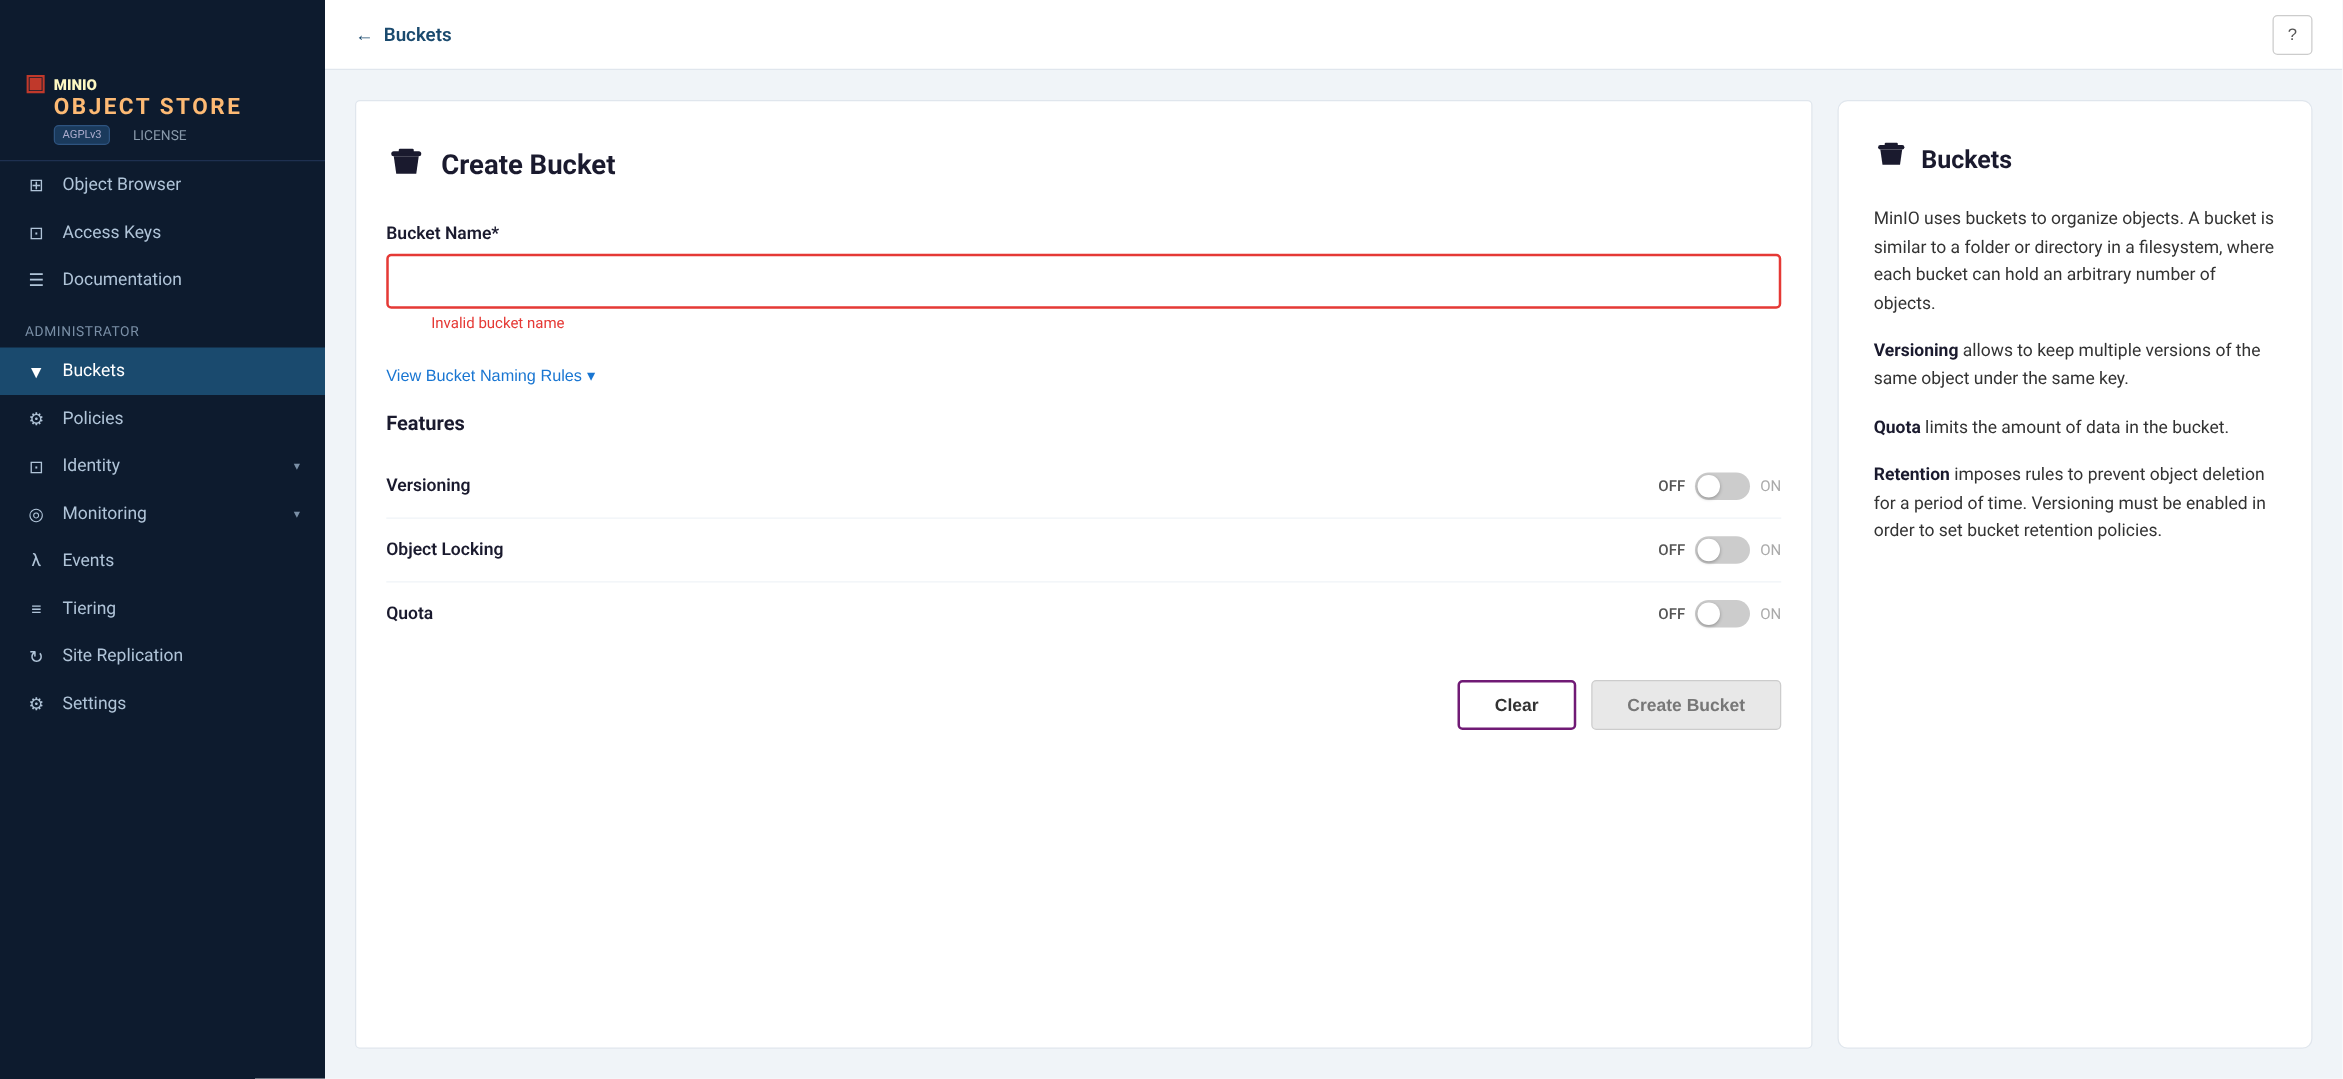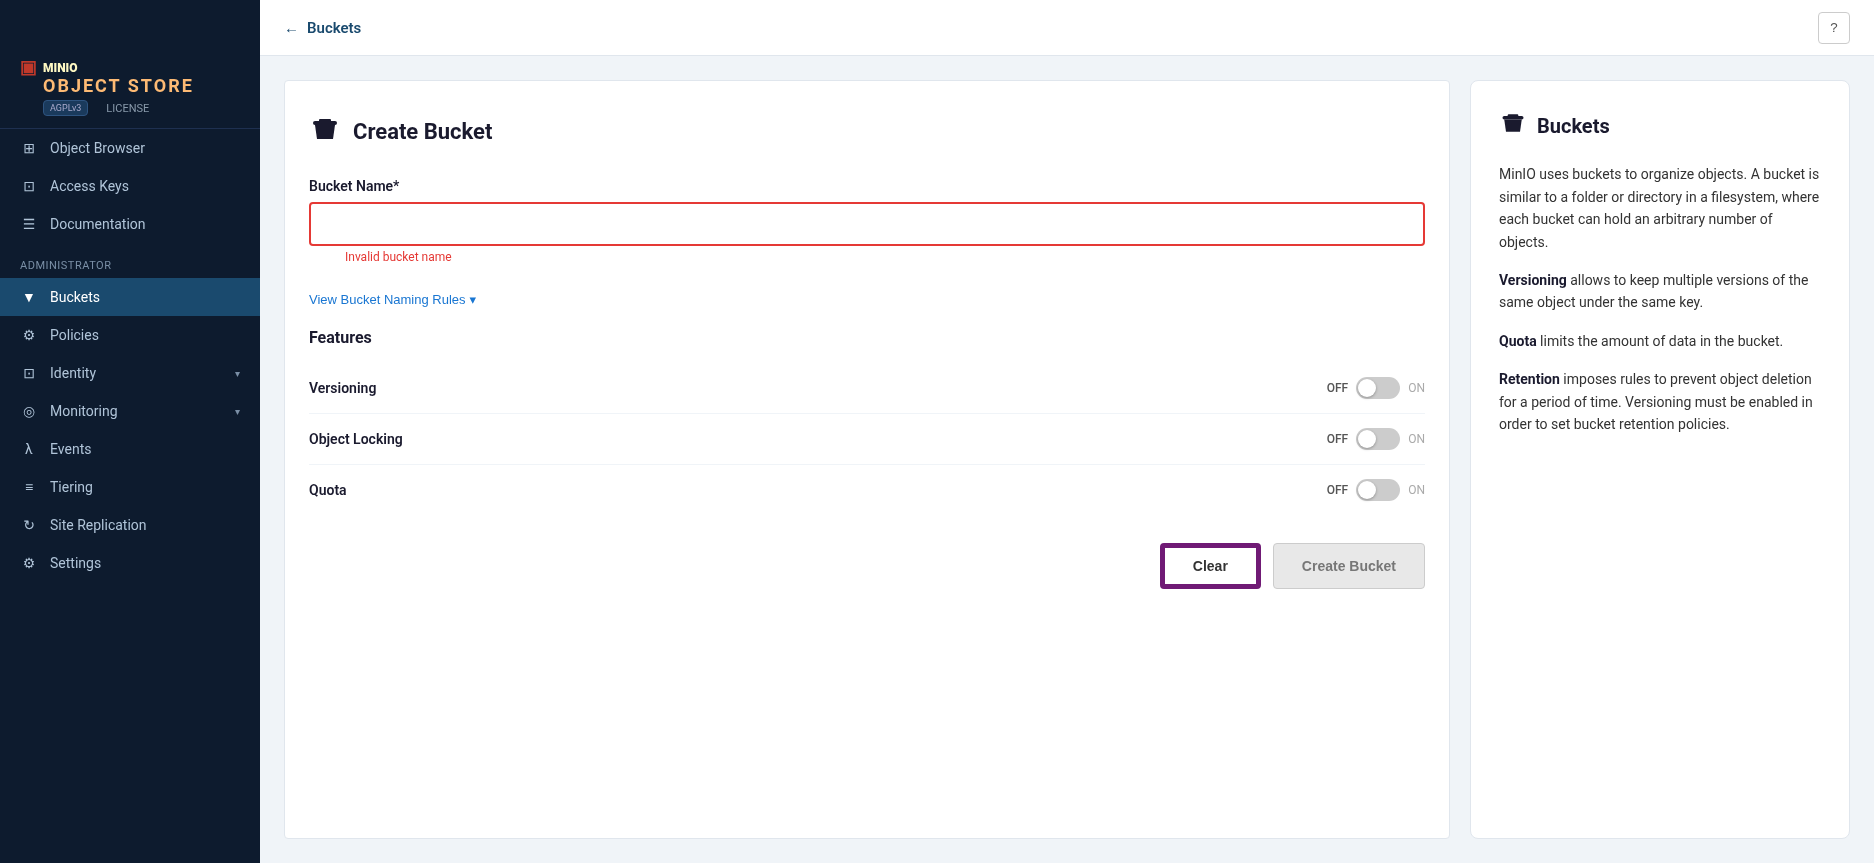--- a/index.html
+++ b/index.html
@@ -247,21 +247,21 @@
     }
 
     .form-actions {
       display: flex;
       justify-content: flex-end;
       gap: 12px;
       margin-top: 28px;
     }
     .btn-clear {
       padding: 10px 28px;
-      border: 5px solid #701a75;
+      border: 2px solid #701a75;
       background: #fff;
       border-radius: 4px;
       font-size: 14px;
       font-weight: 600;
       color: #333;
       cursor: pointer;
     }
     .btn-create {
       padding: 10px 28px;
       border: 1px solid #ccc;

